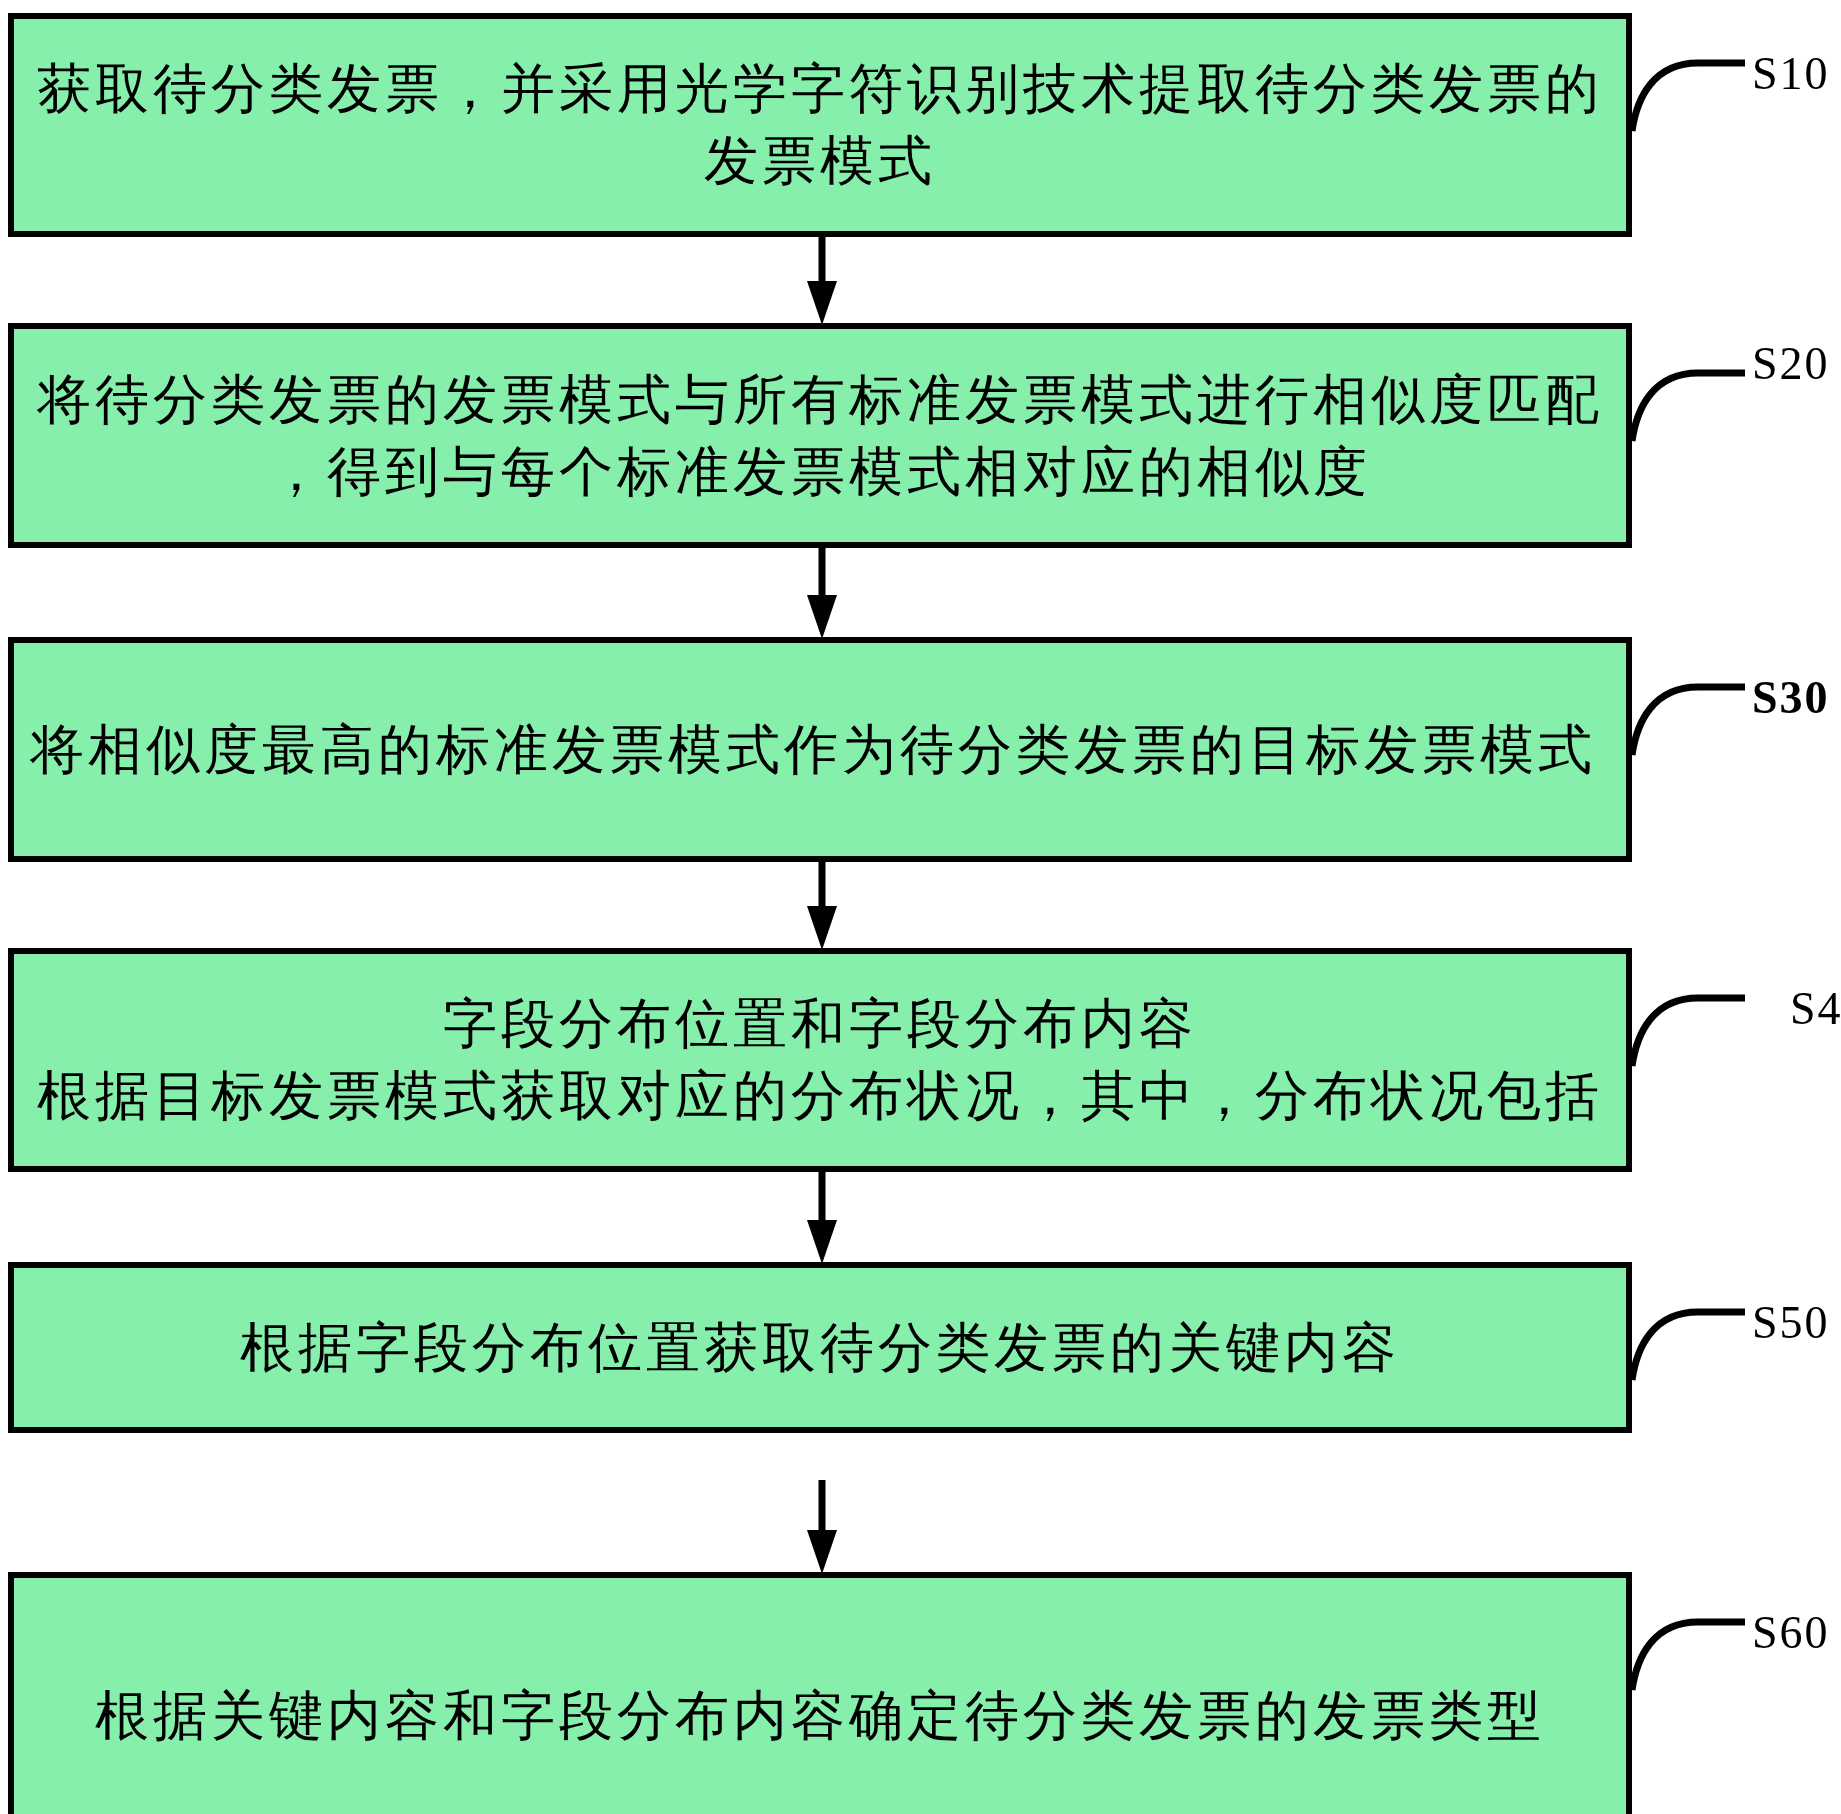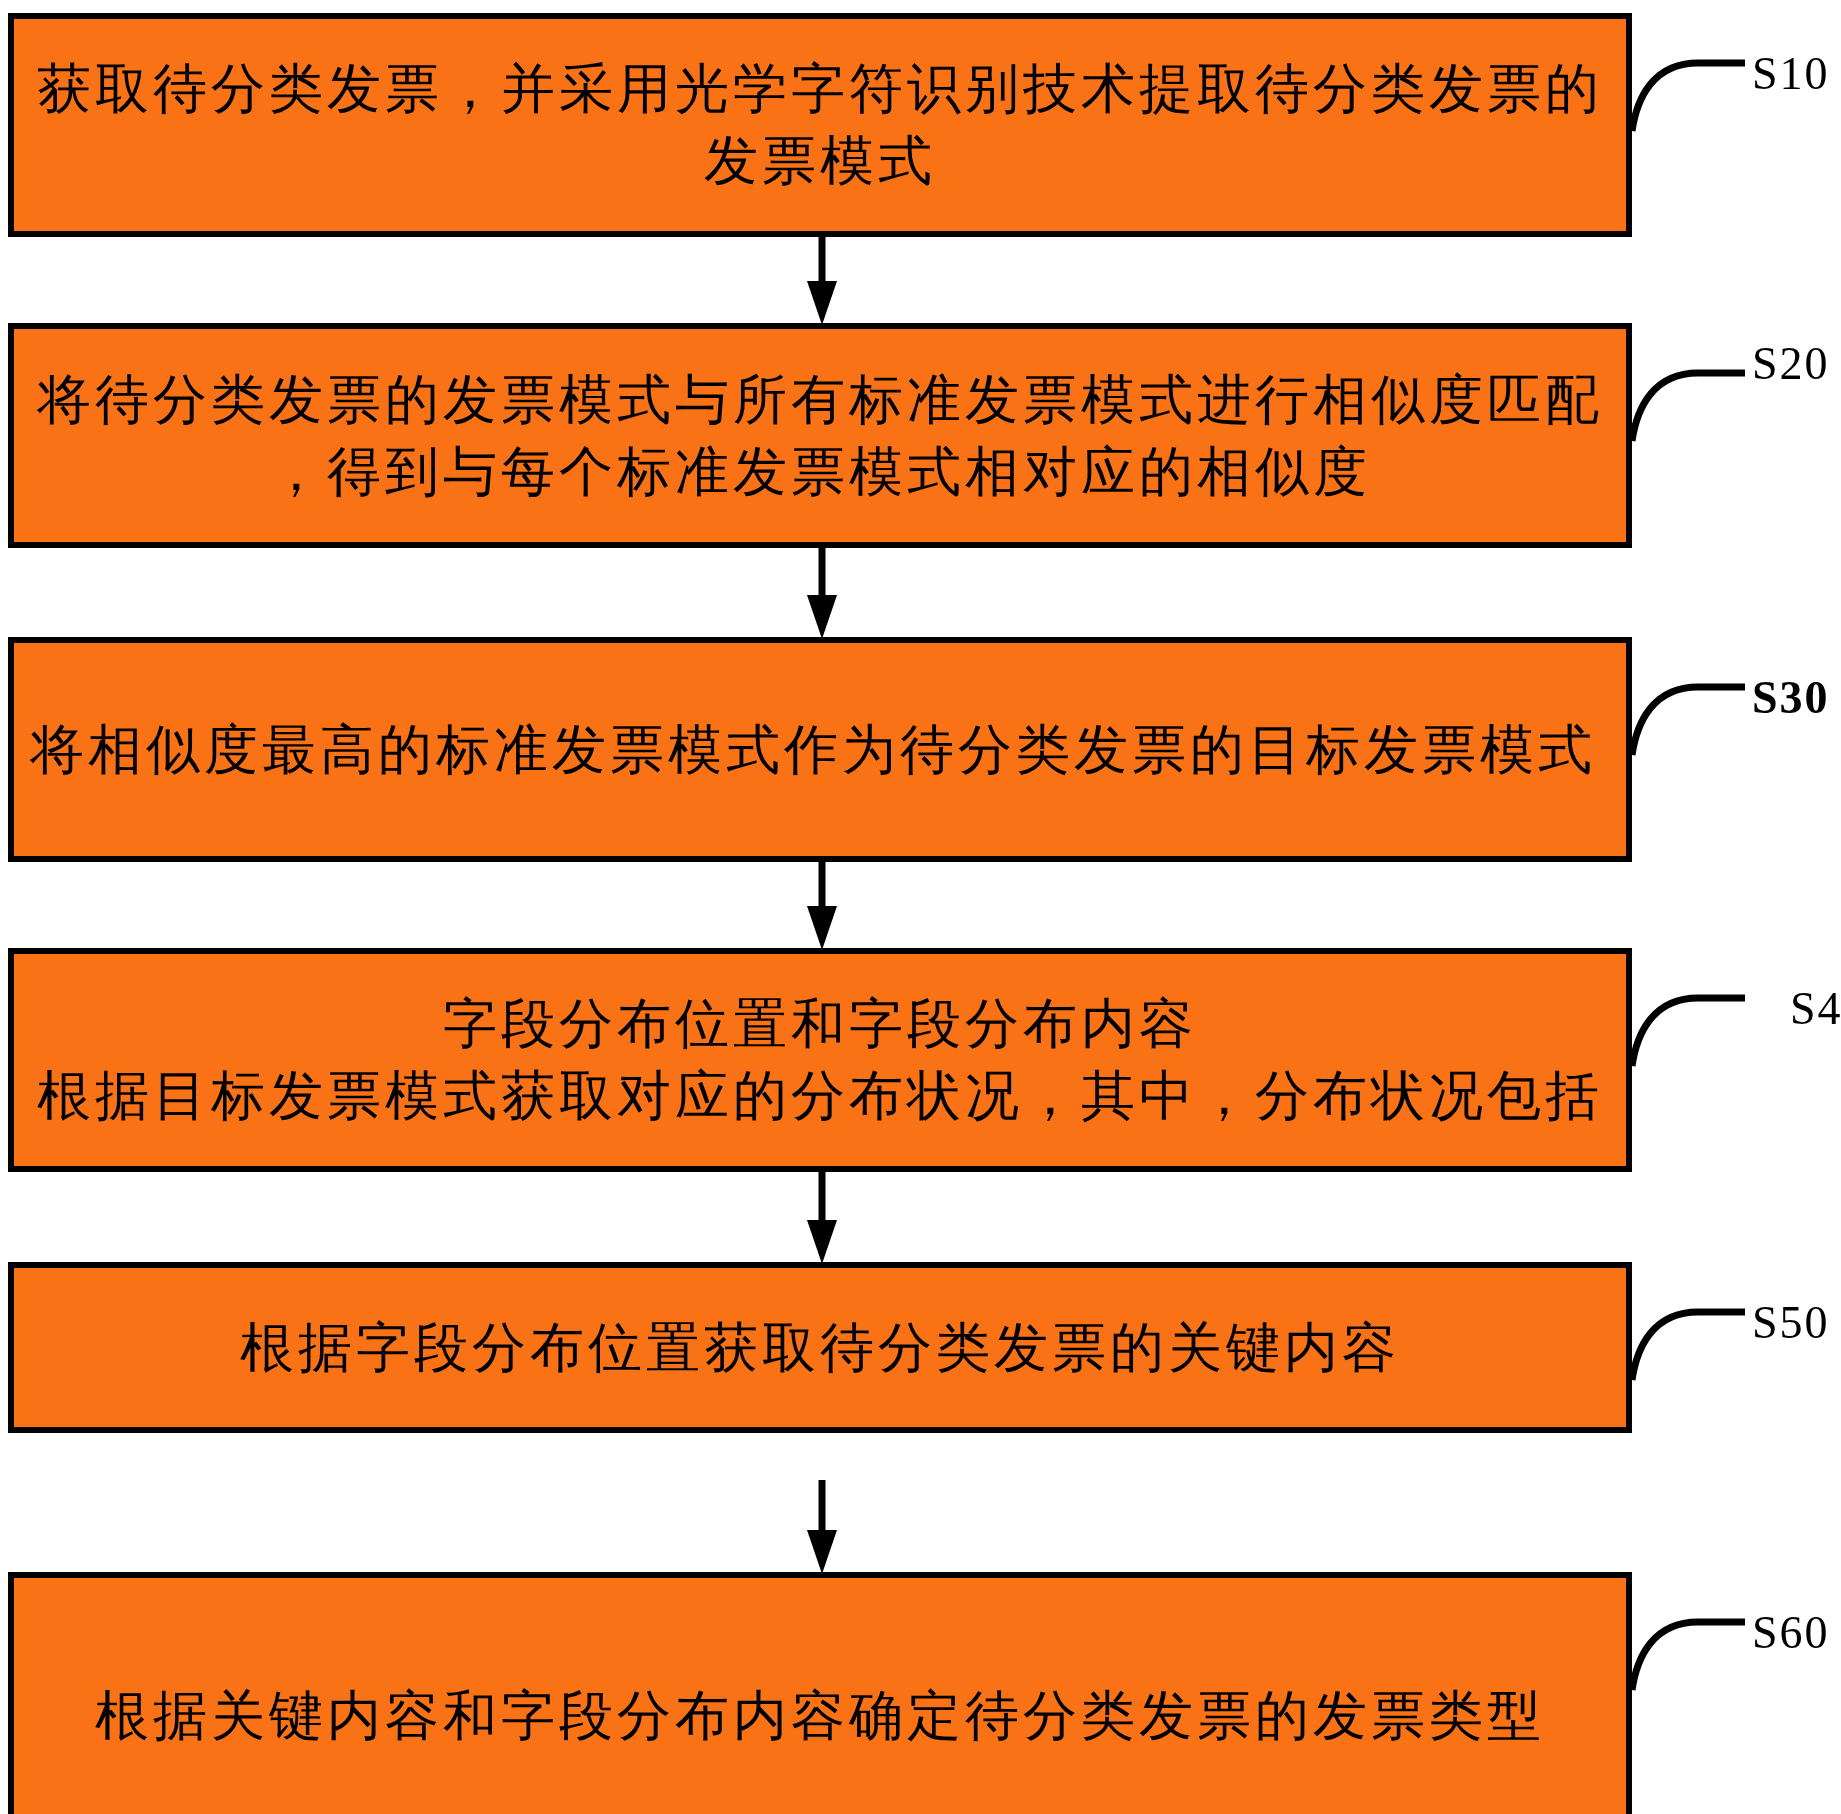--- a/index.html
+++ b/index.html
@@ -17,21 +17,21 @@
     width:1841px;
     height:1814px;
     pointer-events:none;
   }
   .step-box {
     position:absolute;
     left:8px;
     width:1624px;
     border:6px solid #000000;
     box-sizing:border-box;
-    background:#f97316;
+    background:#86efac;
     display:flex;
     flex-direction:column;
     justify-content:center;
     align-items:center;
     text-align:center;
     padding:0 30px;
   }
   .step-line {
     font-size:54px;
     line-height:72px;

